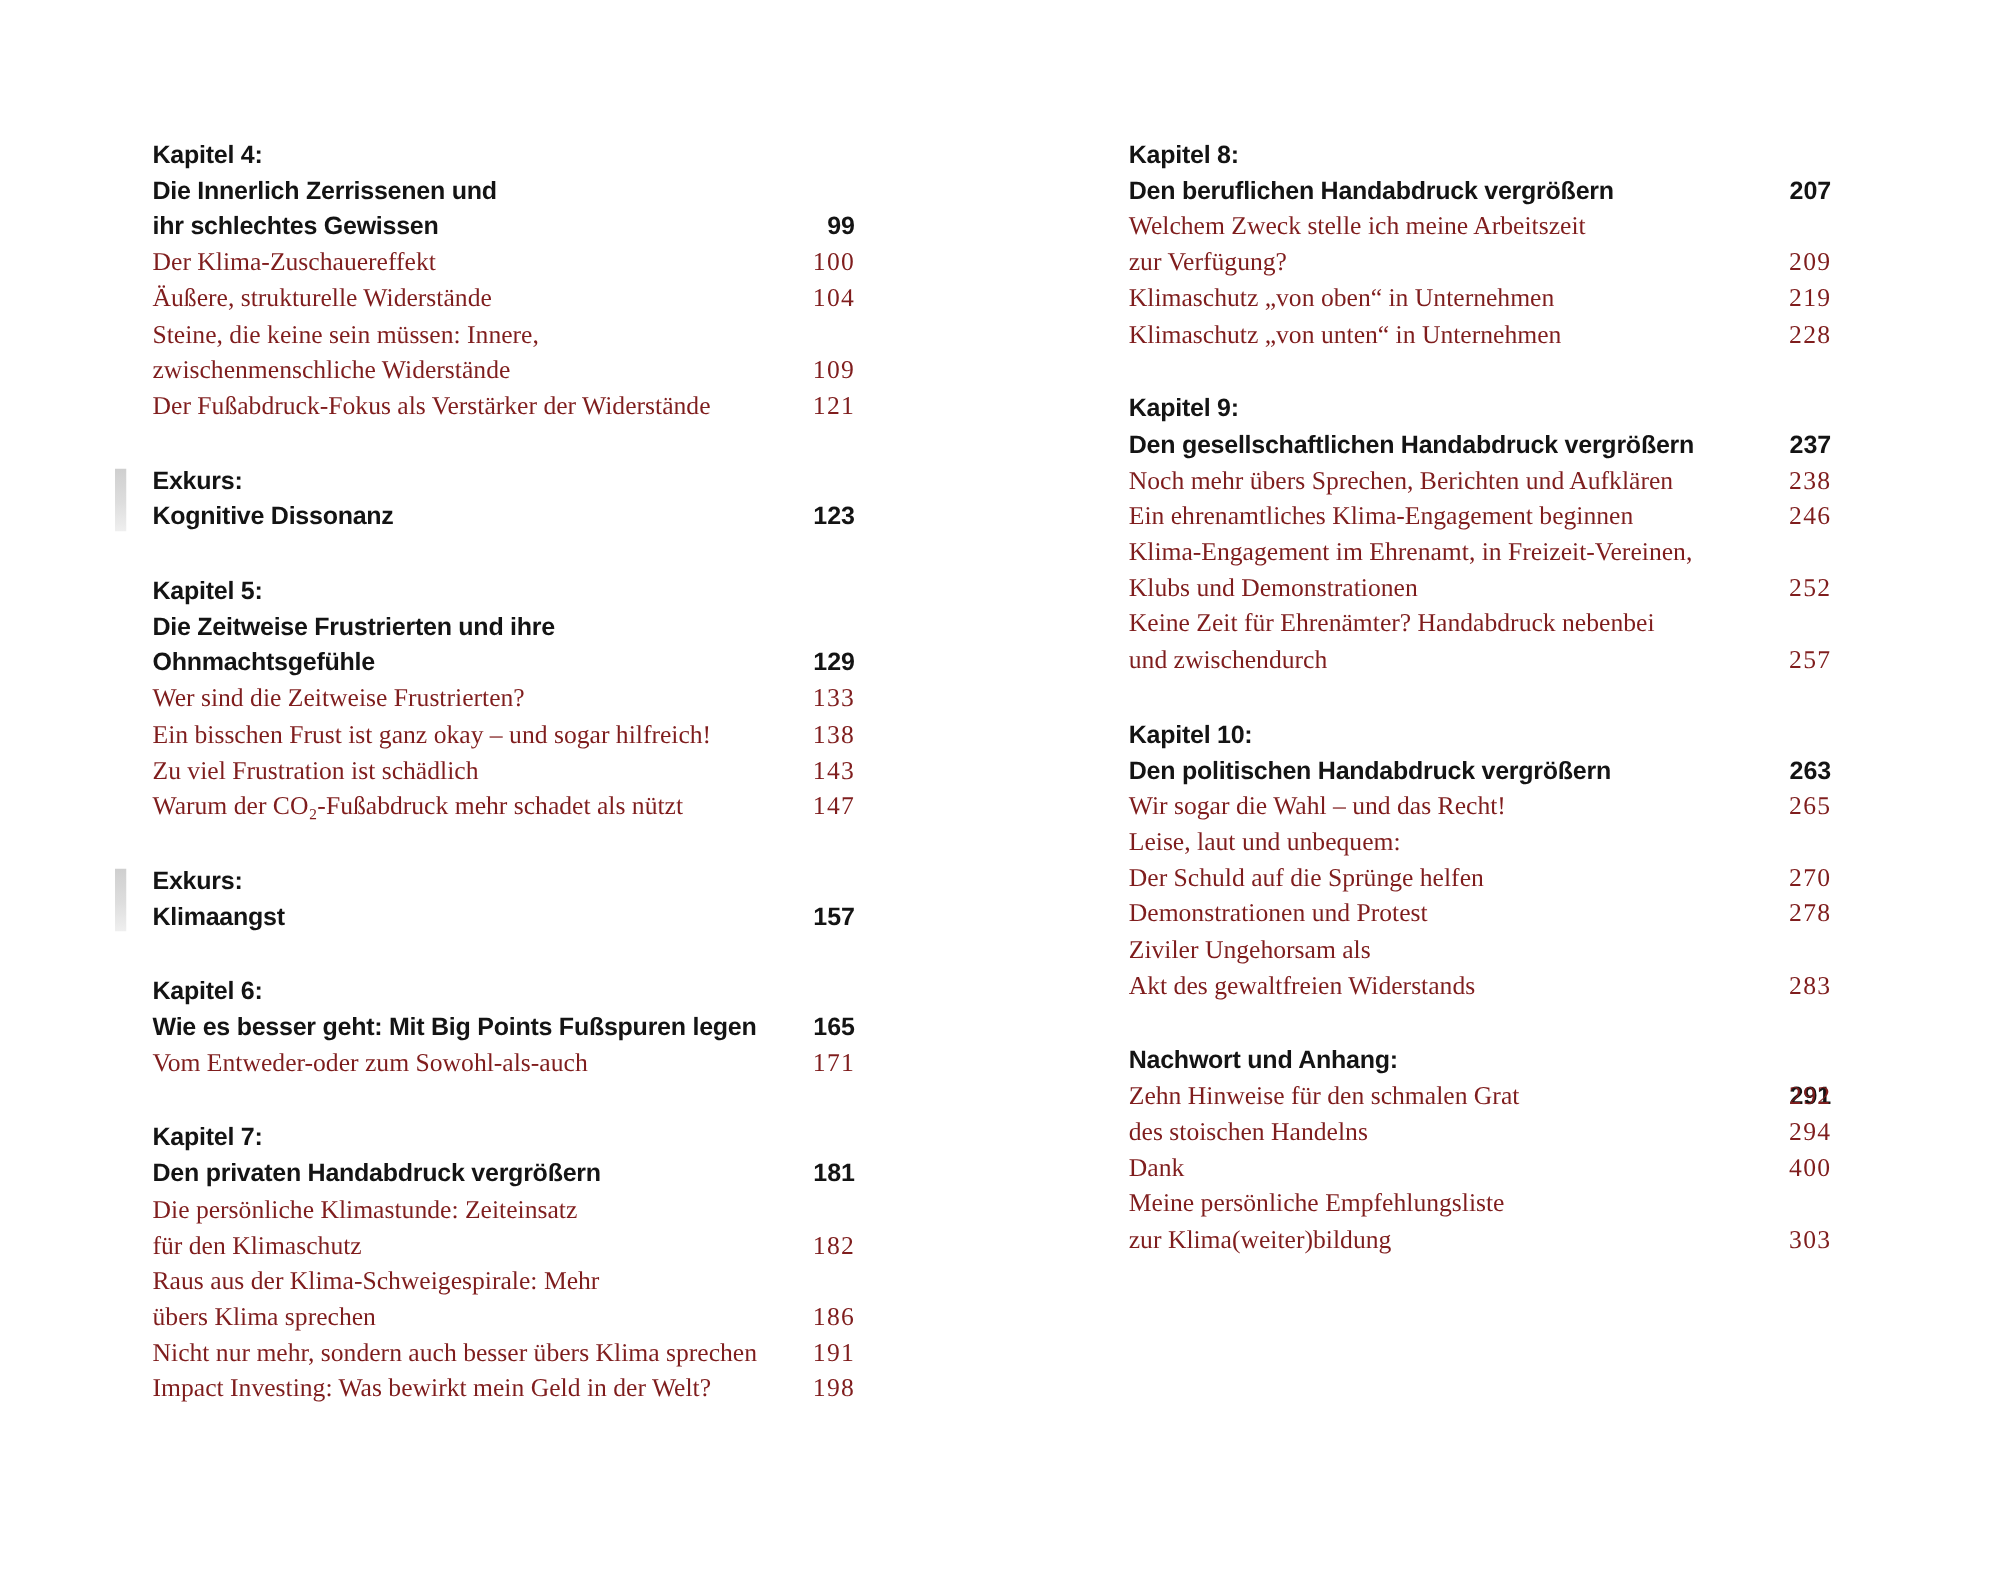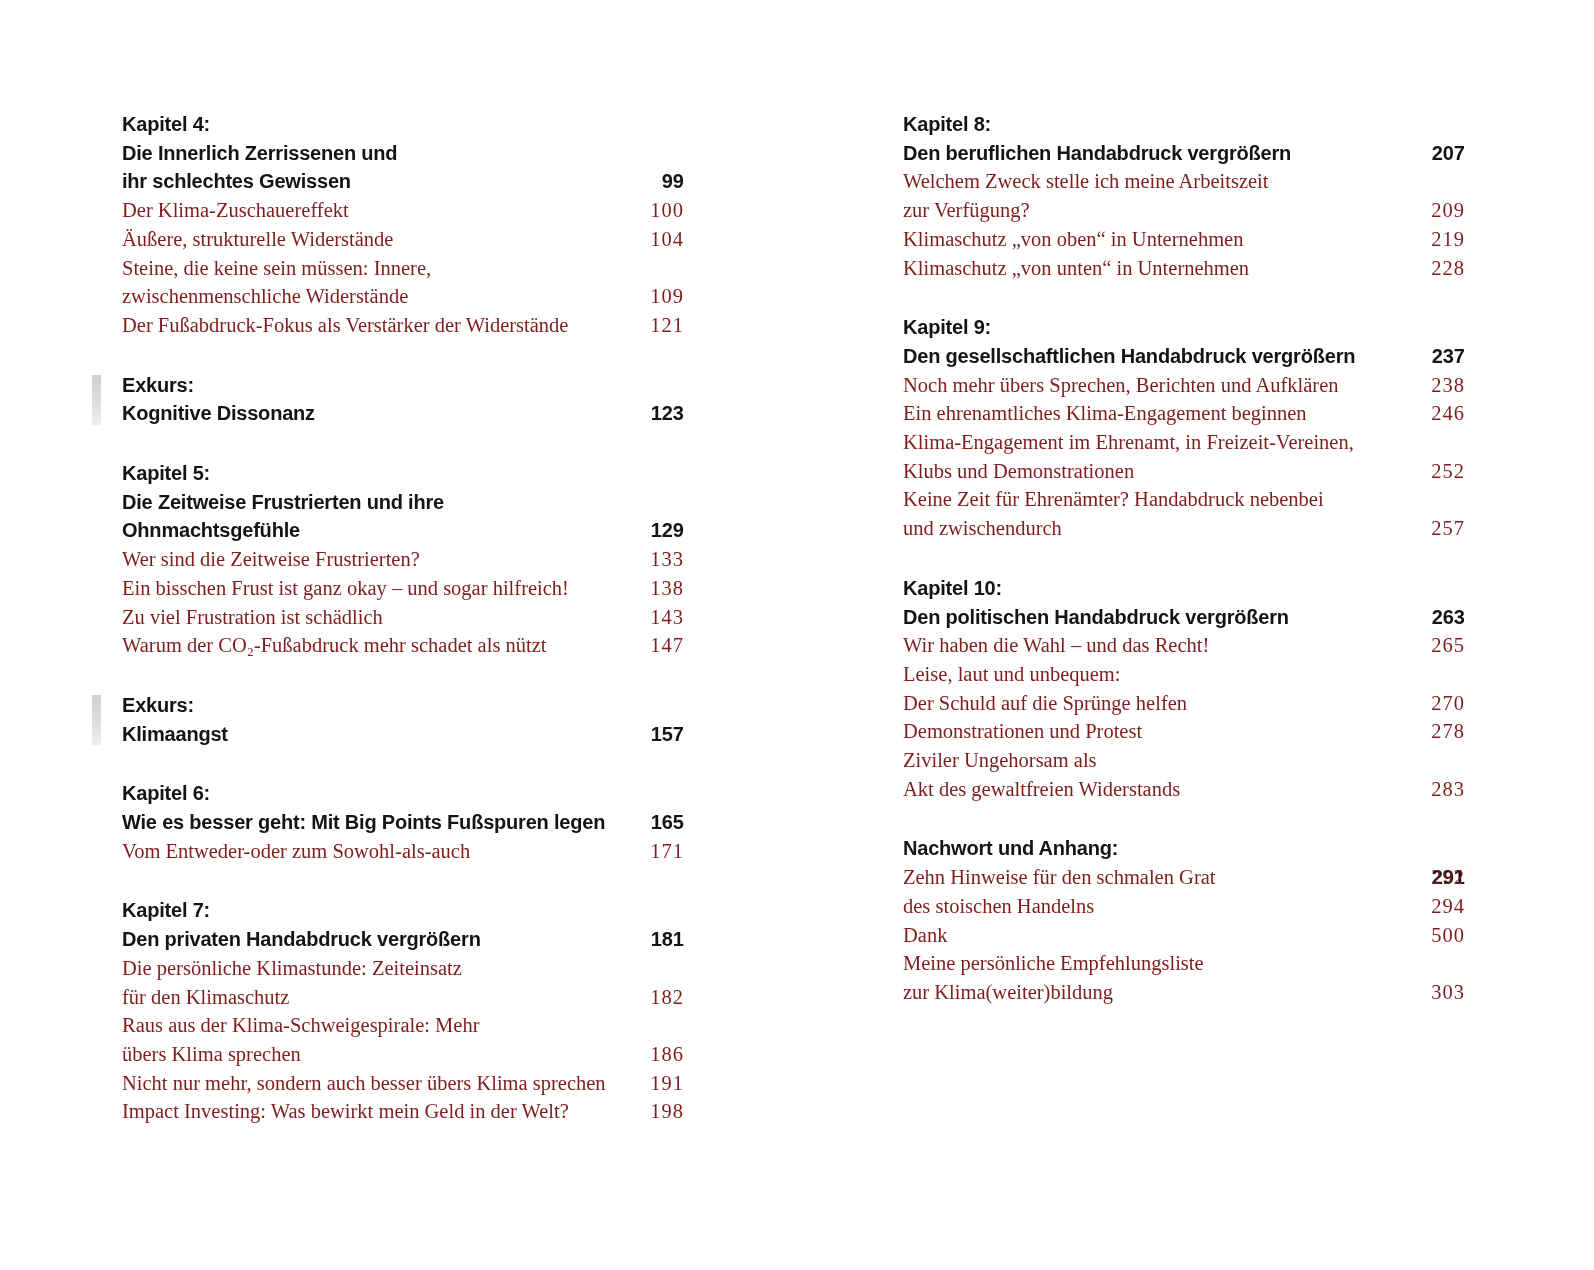--- a/index.html
+++ b/index.html
@@ -256,21 +256,21 @@
       </div>
       <div class="section">
         <div class="row bold">
           <span class="title">Kapitel 10:</span>
         </div>
         <div class="row bold">
           <span class="title">Den politischen Handabdruck vergrößern</span>
           <span class="page-num">263</span>
         </div>
         <div class="row serif">
-          <span class="title">Wir haben die Wahl – und das Recht!</span>
+          <span class="title">Wir sogar die Wahl – und das Recht!</span>
           <span class="page-num">265</span>
         </div>
         <div class="row serif">
           <span class="title">Leise, laut und unbequem:</span>
         </div>
         <div class="row serif">
           <span class="title">Der Schuld auf die Sprünge helfen</span>
           <span class="page-num">270</span>
         </div>
         <div class="row serif">
@@ -297,21 +297,21 @@
         </div>
         <div class="row serif">
           <span class="title">Zehn Hinweise für den schmalen Grat</span>
         </div>
         <div class="row serif">
           <span class="title">des stoischen Handelns</span>
           <span class="page-num">294</span>
         </div>
         <div class="row serif">
           <span class="title">Dank</span>
-          <span class="page-num">500</span>
+          <span class="page-num">400</span>
         </div>
         <div class="row serif">
           <span class="title">Meine persönliche Empfehlungsliste</span>
         </div>
         <div class="row serif">
           <span class="title">zur Klima(weiter)bildung</span>
           <span class="page-num">303</span>
         </div>
       </div>
     </div>

